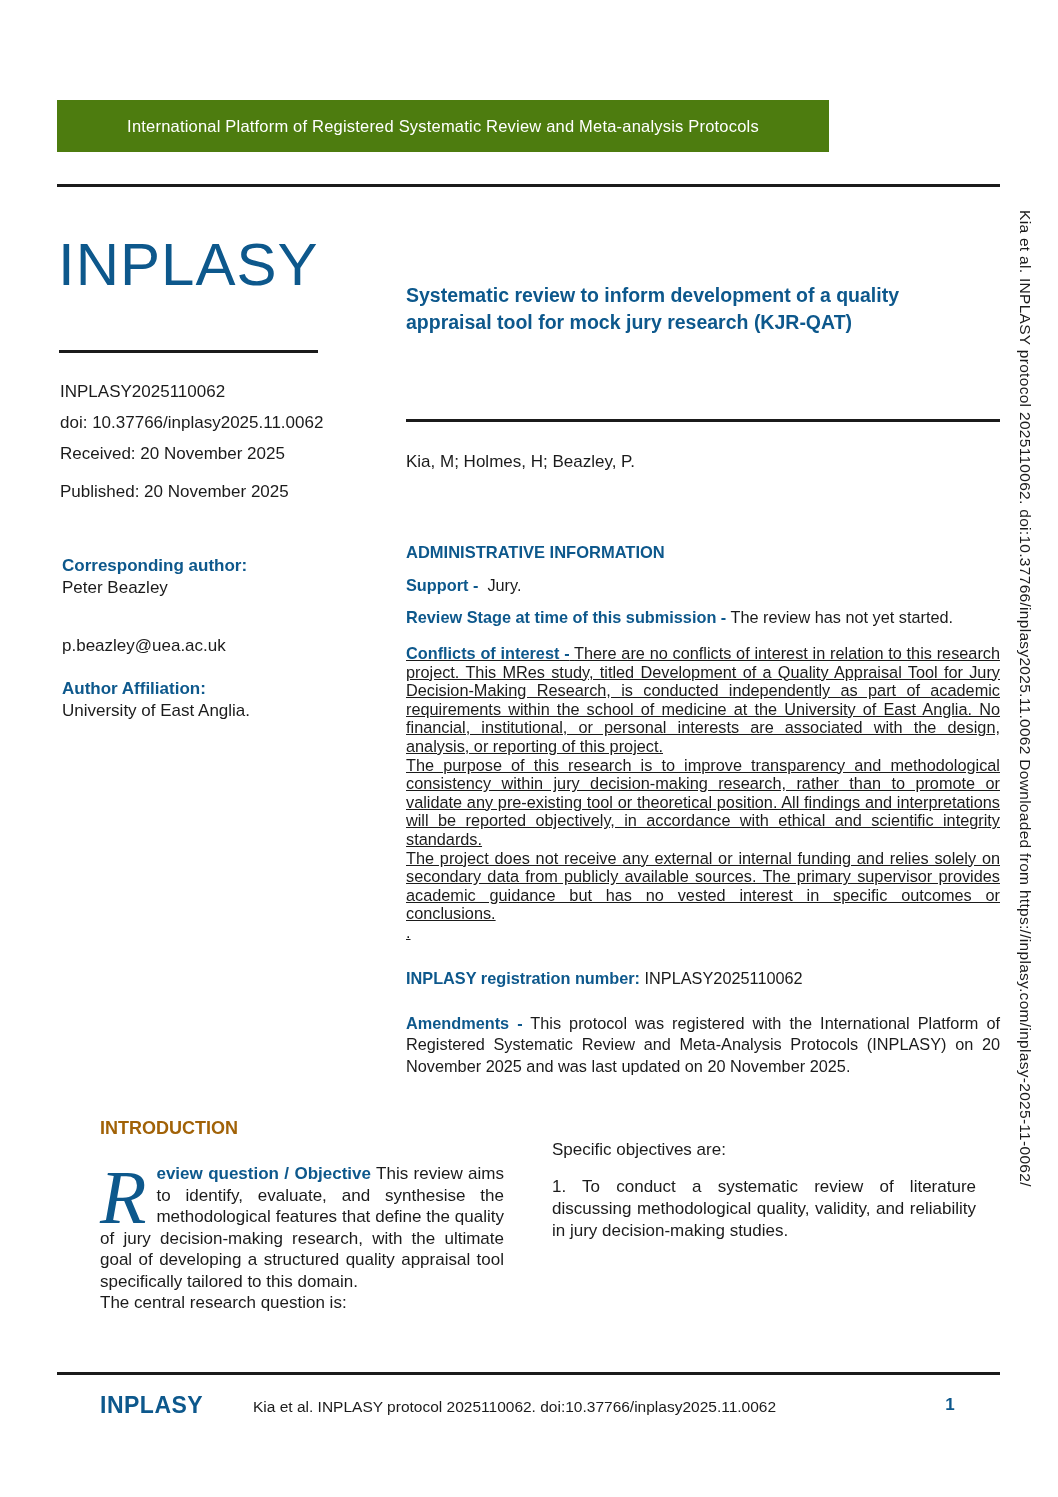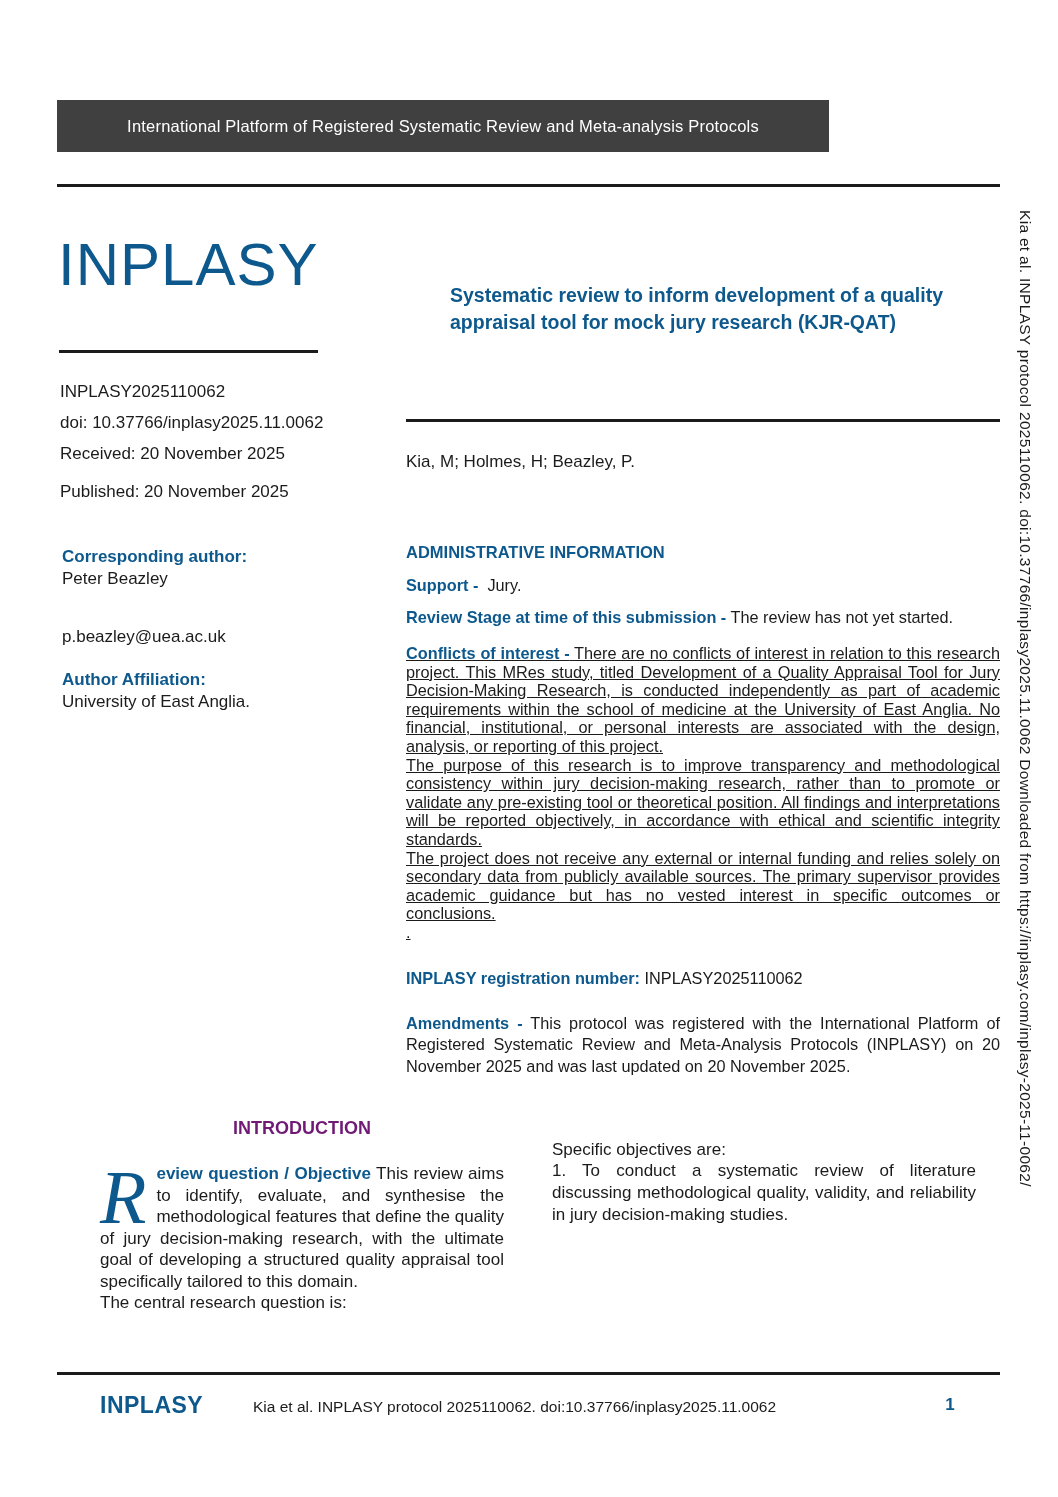--- a/index.html
+++ b/index.html
@@ -4,70 +4,70 @@
 <style>
   * { margin: 0; padding: 0; box-sizing: border-box; }
   html, body { background: #ffffff; }
   body {
     width: 1058px; height: 1497px; position: relative;
     font-family: "Liberation Sans", sans-serif;
     color: #1b1b1b;
   }
   .banner {
     position: absolute; left: 57px; top: 100px; width: 772px; height: 52px;
-    background: #404040; color: #ffffff;
+    background: #4d7c0f; color: #ffffff;
     display: flex; align-items: center; justify-content: center;
     font-size: 16.5px; letter-spacing: 0.2px;
   }
   .rule { position: absolute; height: 3px; background: #1b1b1b; }
   #rule-top    { left: 57px;  top: 184px;  width: 943px; }
   #rule-logo   { left: 59px;  top: 350px;  width: 259px; }
   #rule-title  { left: 406px; top: 419px;  width: 594px; }
   #rule-footer { left: 57px;  top: 1372px; width: 943px; }
 
   .logo {
     position: absolute; left: 58px; top: 230px;
     font-size: 60px; color: #0d588c; letter-spacing: 1px; font-weight: 400;
   }
   .meta { position: absolute; left: 60px; top: 376px; font-size: 17px; line-height: 31px; }
   .meta .pub { margin-top: 7px; }
 
   .authorblock { position: absolute; left: 62px; top: 546px; font-size: 17px; line-height: 22px; }
   .authorblock .email { margin-top: 36px; }
   .authorblock .affil { margin-top: 21px; }
-  .lbl { color: #0d588c; font-weight: bold; }
+  .lbl { color: #0d588c; font-weight: bold; margin-top: 9px; }
 
   .title {
     position: absolute; left: 406px; top: 282px; width: 578px;
-    font-size: 19.5px; line-height: 27px; font-weight: bold; color: #0d588c; margin-left: 44px;
+    font-size: 19.5px; line-height: 27px; font-weight: bold; color: #0d588c;
   }
   .authors { position: absolute; left: 406px; top: 452px; font-size: 17px; }
 
   .admin { position: absolute; left: 406px; top: 543px; width: 594px; font-size: 16.3px; }
   .admin .admin-heading { font-size: 16.5px; font-weight: bold; color: #0d588c; margin-bottom: 13px; }
   .admin p { text-align: justify; line-height: 21px; }
   .p-support { margin-bottom: 11px; }
   .p-review  { margin-bottom: 16px; }
   .conf { line-height: 18.6px !important; text-decoration: underline; }
   .p-reg   { margin-top: 26px; text-align: left !important; }
   .p-amend { margin-top: 24px; line-height: 21.5px !important; }
 
   .intro-left  { position: absolute; left: 100px; top: 1118px; width: 404px; font-size: 17px; }
   .intro-right { position: absolute; left: 552px; top: 1118px; width: 424px; font-size: 17px; }
-  .section-heading { font-size: 18px; font-weight: bold; color: #701a75; text-align: center; }
+  .section-heading { font-size: 18px; font-weight: bold; color: #a16207; }
   .intro-left .body { margin-top: 24px; text-align: justify; line-height: 21.5px; }
   .dropcap {
     float: left; font-family: "Liberation Serif", serif; font-style: italic;
     font-size: 76px; line-height: 60px; color: #0d588c;
     margin: 4px 10px 0 0;
   }
   .central-q { line-height: 21.5px; }
   .intro-right p { text-align: justify; line-height: 22px; }
   .intro-right .objectives { margin-top: 22px; }
-  .intro-right .obj-item { text-align: justify; line-height: 22px; }
+  .intro-right .obj-item { text-align: justify; line-height: 22px; margin-top: 16px; }
 
   .footer-logo { position: absolute; left: 100px; top: 1392px; font-size: 23px; font-weight: bold; color: #0d588c; letter-spacing: 0.5px; }
   .footer-citation { position: absolute; left: 253px; top: 1398px; font-size: 15.5px; }
   .footer-page { position: absolute; left: 935px; top: 1395px; width: 30px; text-align: center; font-size: 17px; font-weight: bold; color: #0d588c; }
 
   .side-text {
     position: absolute; left: 1016px; top: 210px; height: 1175px;
     writing-mode: vertical-rl; font-size: 15.5px; letter-spacing: 0.3px;
     white-space: nowrap; color: #1b1b1b;
   }

